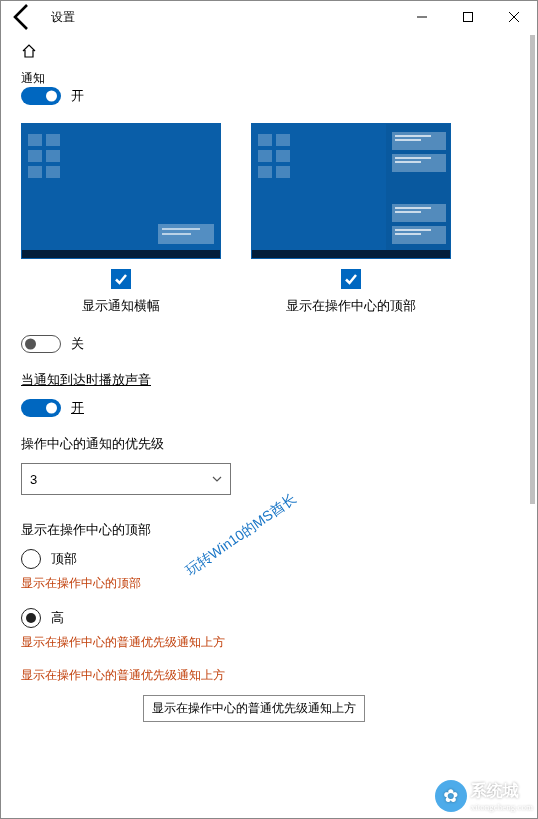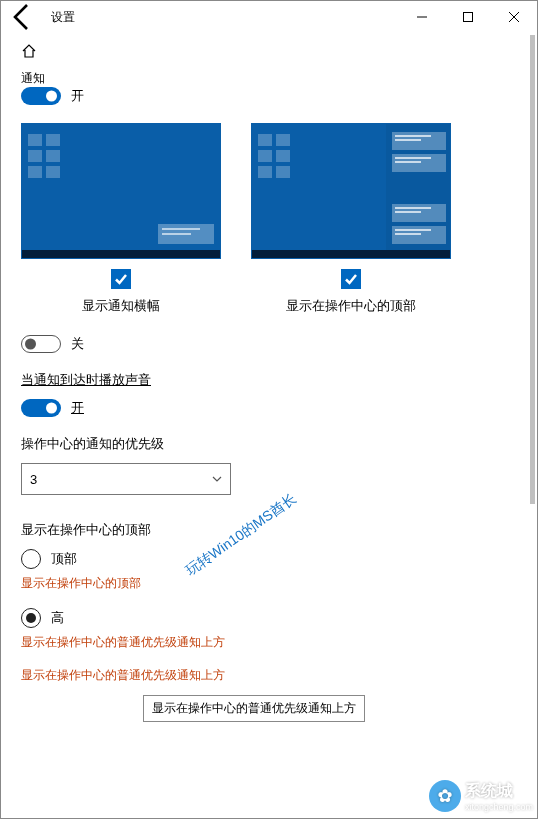--- a/index.html
+++ b/index.html
@@ -375,19 +375,19 @@
 </div>
 
 <div class="tooltip-box">显示在操作中心的普通优先级通知上方</div>
 
 <div class="watermark">玩转Win10的MS酋长</div>
 
 <div class="site-watermark">
   <div class="gear">✿</div>
   <div>
     <div style="font-size:16px;font-weight:bold;">系统城</div>
-    <div style="font-size:9px;">xitongcheng.com</div>
+    <div style="font-size:9px;font-family:Liberation Serif, serif;">xitongcheng.com</div>
   </div>
 </div>
 
 <div class="scrollbar">
     <div class="thumb"></div>
   </div>
 
 </body></html>

